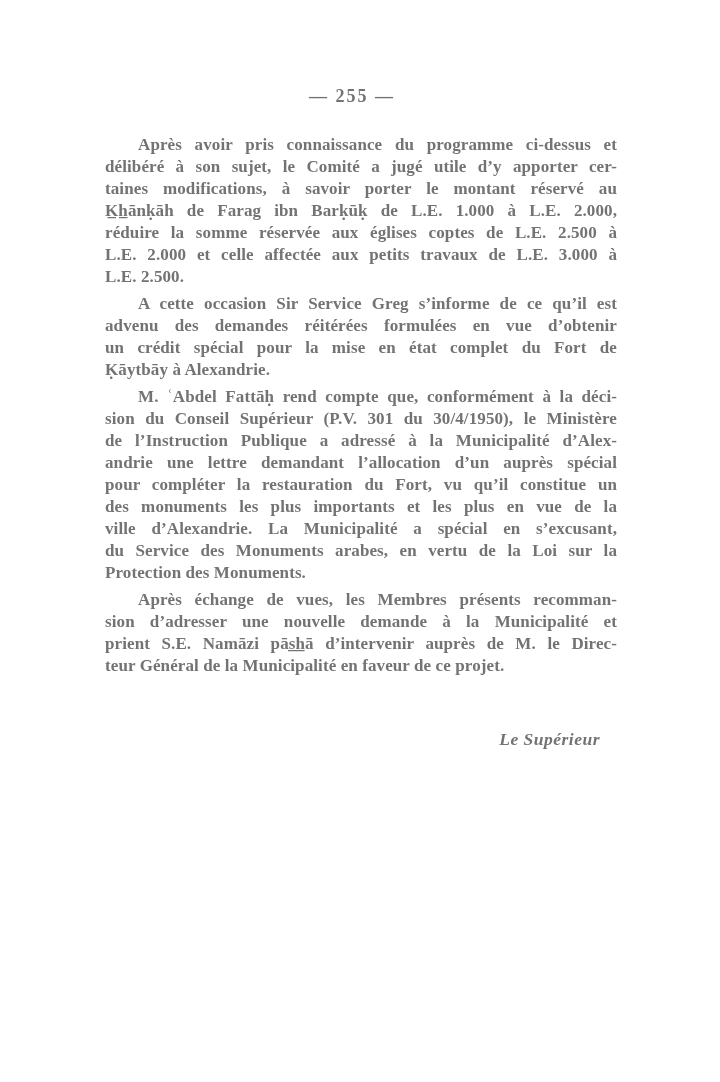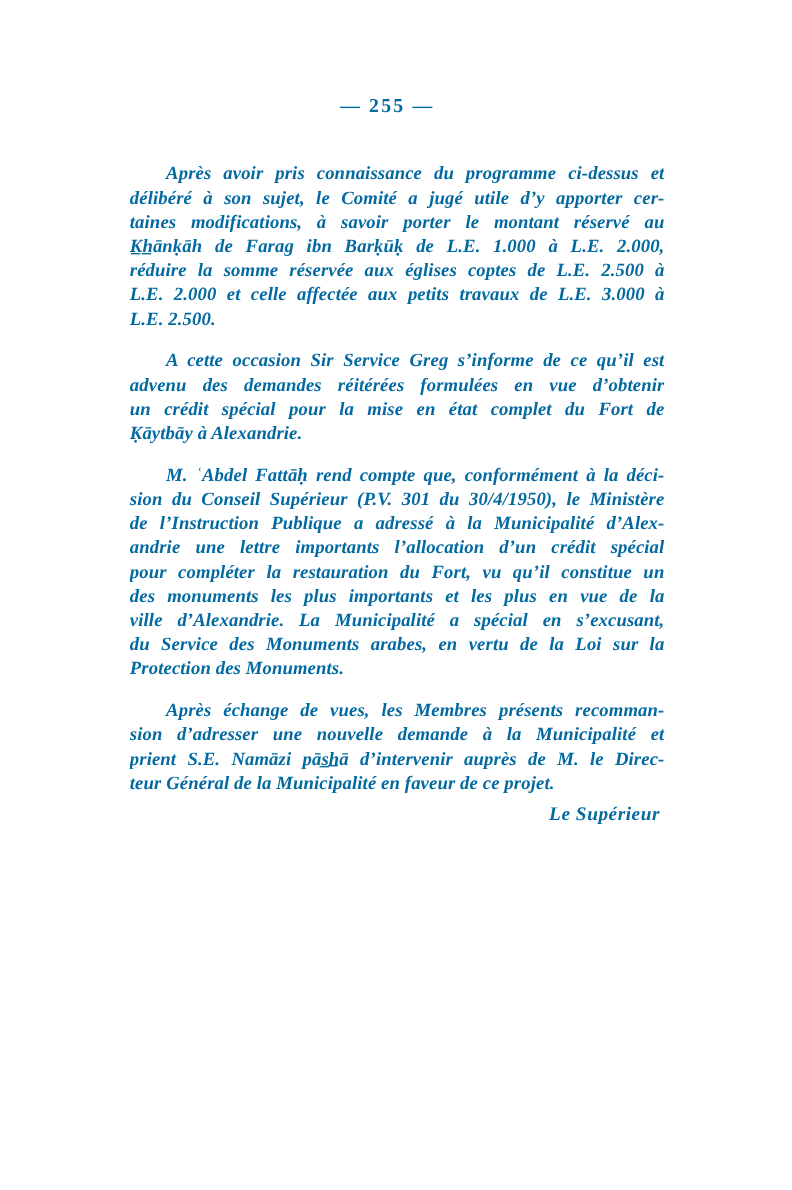--- a/index.html
+++ b/index.html
@@ -7,21 +7,21 @@
     padding: 0;
     background: #ffffff;
   }
   .page {
     position: relative;
     width: 720px;
     height: 1082px;
     background: #ffffff;
     font-family: "Liberation Serif", "DejaVu Serif", serif;
     font-weight: bold;
-    color: #0369a1;
+    color: #737373;
     overflow: hidden;
   }
   .content {
     position: absolute;
     left: 102px;
     top: 0;
     width: 518px;
     height: 100%;
   }
   .page-number {
@@ -34,21 +34,21 @@
     text-align: center;
     font-size: 18px;
     letter-spacing: 2px;
   }
   .body-text {
     position: absolute;
     top: 131px;
     left: 0;
     width: 100%;
   }
-  .paragraph { margin: 16px; font-style: italic; }
+  .paragraph { margin: 3px; }
   .paragraph + .paragraph { margin-top: 5px; }
   .line {
     font-size: 17px;
     line-height: 22px;
     height: 22px;
     overflow: hidden;
     text-align: justify;
     text-align-last: justify;
     letter-spacing: 0.1px;
   }
@@ -86,21 +86,21 @@
         <div class="paragraph">
           <div class="line first">A cette occasion Sir Service Greg s’informe de ce qu’il est</div>
           <div class="line">advenu des demandes réitérées formulées en vue d’obtenir</div>
           <div class="line">un crédit spécial pour la mise en état complet du Fort de</div>
           <div class="line last">Ḳāytbāy à Alexandrie.</div>
         </div>
         <div class="paragraph">
           <div class="line first">M. ʿAbdel Fattāḥ rend compte que, conformément à la déci-</div>
           <div class="line">sion du Conseil Supérieur (P.V. 301 du 30/4/1950), le Ministère</div>
           <div class="line">de l’Instruction Publique a adressé à la Municipalité d’Alex-</div>
-          <div class="line">andrie une lettre importants l’allocation d’un crédit spécial</div>
+          <div class="line">andrie une lettre demandant l’allocation d’un auprès spécial</div>
           <div class="line">pour compléter la restauration du Fort, vu qu’il constitue un</div>
           <div class="line">des monuments les plus importants et les plus en vue de la</div>
           <div class="line">ville d’Alexandrie. La Municipalité a spécial en s’excusant,</div>
           <div class="line">du Service des Monuments arabes, en vertu de la Loi sur la</div>
           <div class="line last">Protection des Monuments.</div>
         </div>
         <div class="paragraph">
           <div class="line first">Après échange de vues, les Membres présents recomman-</div>
           <div class="line">sion d’adresser une nouvelle demande à la Municipalité et</div>
           <div class="line">prient S.E. Namāzi pās̲h̲ā d’intervenir auprès de M. le Direc-</div>

